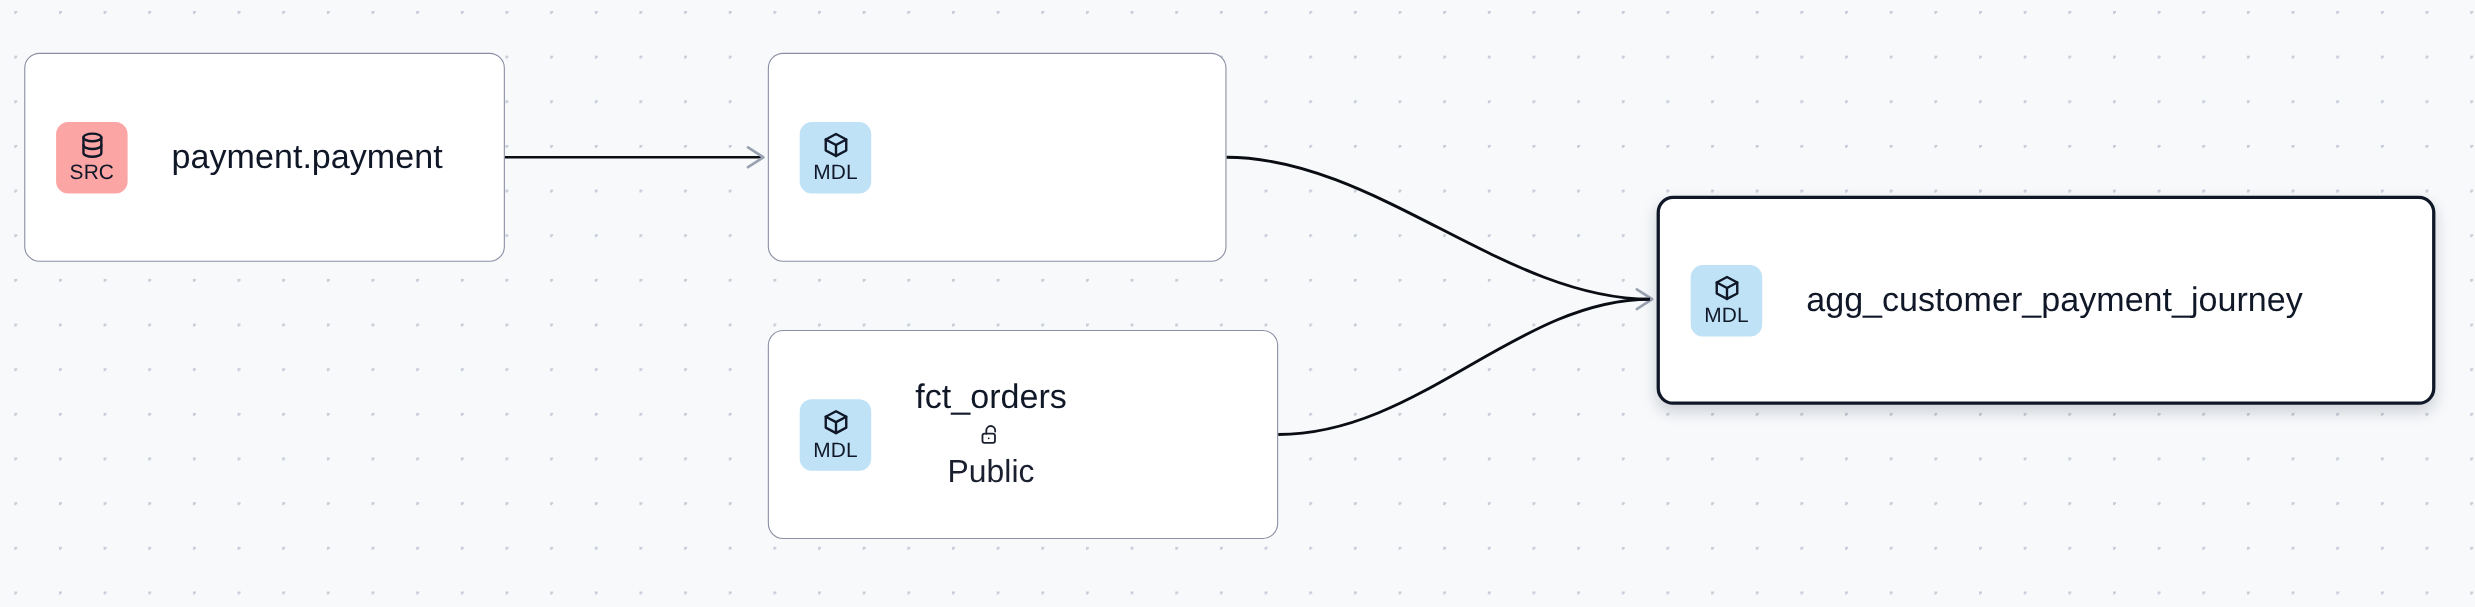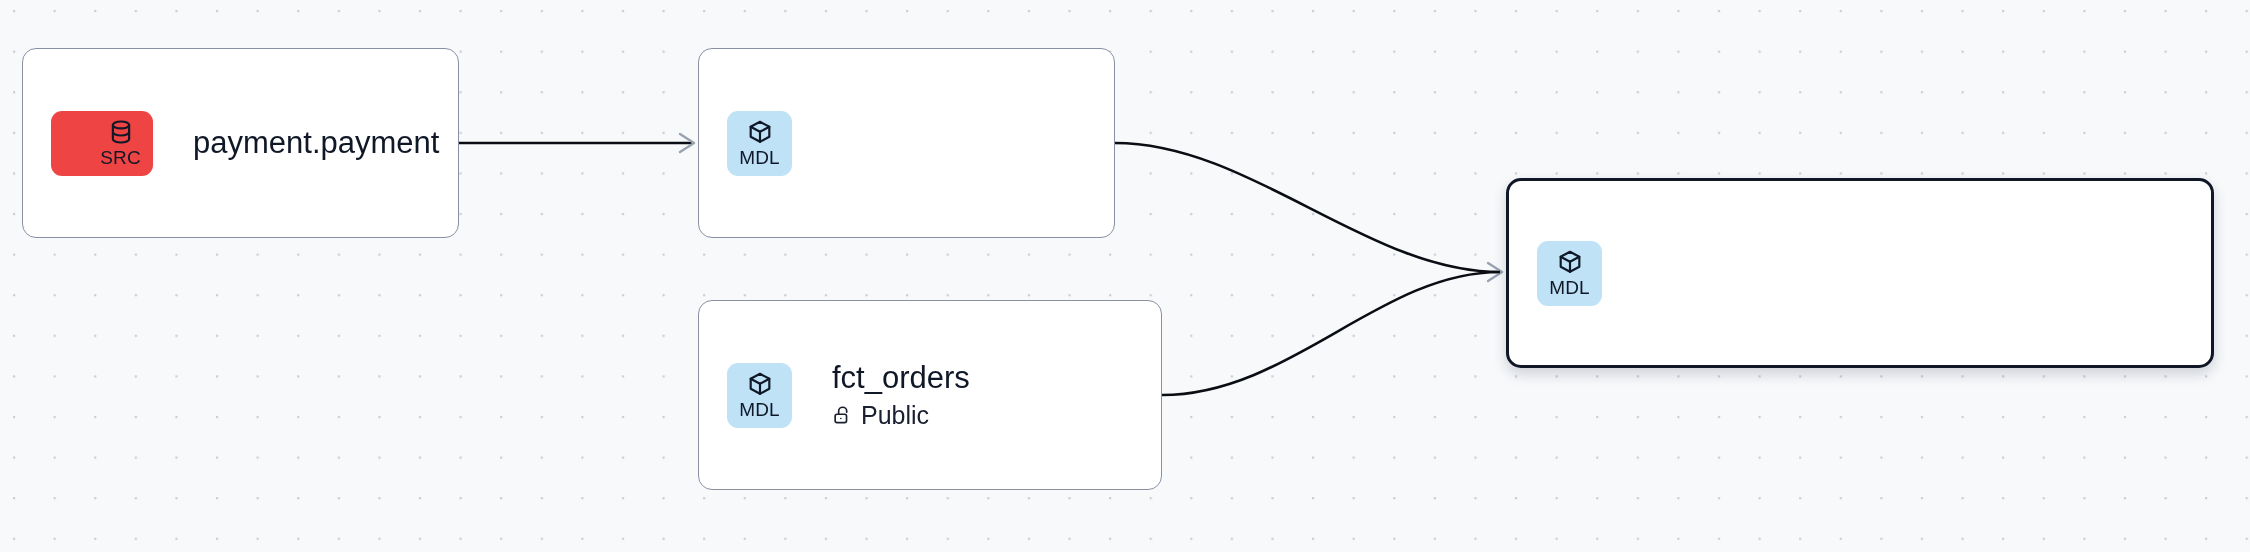--- a/index.html
+++ b/index.html
@@ -58,21 +58,21 @@
     width: 65px;
     height: 65px;
     border-radius: 11px;
     display: flex;
     flex-direction: column;
     align-items: center;
     justify-content: center;
     margin-left: 28px;
   }
 
-  .badge-src { background: #ef4444; padding-left: 37px; }
+  .badge-src { background: #fca5a5; }
   .badge-mdl { background: #bfe2f7; align-items: center; }
 
   .badge svg {
     display: block;
     width: 26px;
     height: 26px;
   }
 
   .badge-text {
     font-size: 19px;
@@ -97,24 +97,25 @@
     color: #101828;
     white-space: nowrap;
     font-weight: 400;
   }
 
   .node-sub {
     display: flex;
     align-items: center;
     gap: 8px;
     margin-top: 7px;
-    font-size: 25px;
+    font-size: 29px;
     line-height: 1.1;
     color: #1b2030;
     white-space: nowrap;
+    flex-direction: column;
   }
 
   .node-sub svg {
     display: block;
     width: 21px;
     height: 21px;
     flex: 0 0 auto;
   }
 
   
@@ -204,15 +205,18 @@
     <div class="badge badge-mdl">
       <span>
         <svg viewBox="0 0 24 24" fill="none" stroke="#101828" stroke-width="2" stroke-linecap="round" stroke-linejoin="round">
           <path d="M12 2.6 L20.6 7.2 L12 11.8 L3.4 7.2 Z"></path>
           <path d="M3.4 7.2 V16.4 L12 21 V11.8"></path>
           <path d="M20.6 7.2 V16.4 L12 21"></path>
         </svg>
       </span>
       <span class="badge-text">MDL</span>
     </div>
+    <div class="node-body">
+      <div class="node-title">agg_customer_payment_journey</div>
+    </div>
   </div>
 
 </div>
 
 </body></html>

